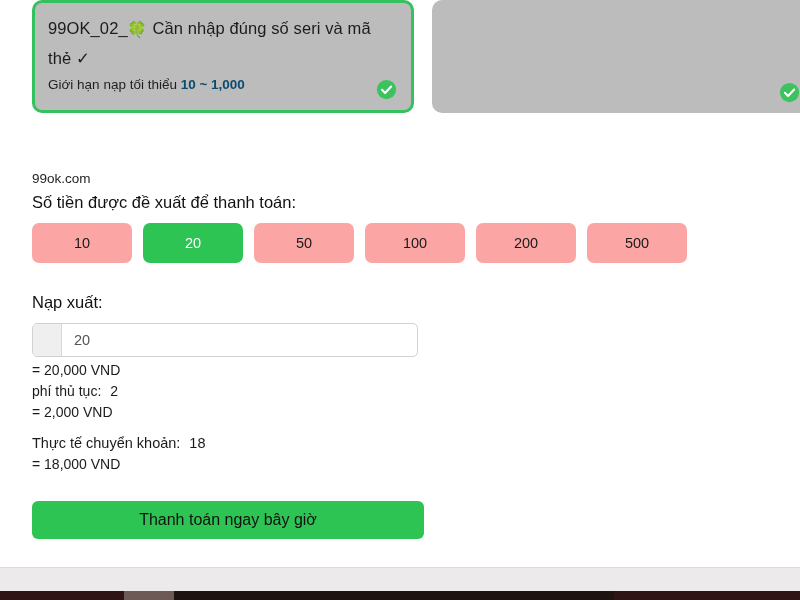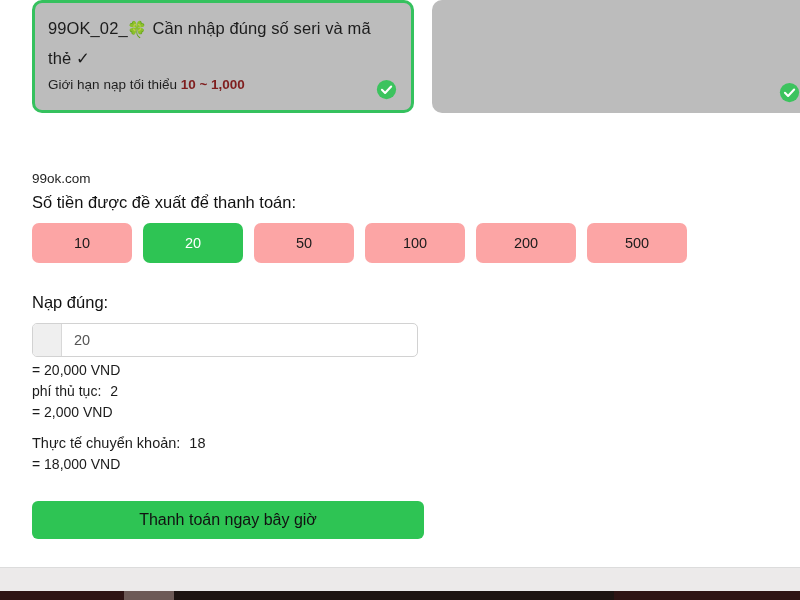--- a/index.html
+++ b/index.html
@@ -60,21 +60,21 @@
     font-size: 16px;
     vertical-align: -1px;
   }
   .card-limit {
     margin-top: 4px;
     font-size: 13.5px;
     color: #1f1f1f;
     line-height: 18px;
   }
   .card-limit .amt {
-    color: #7f1d1d;
+    color: #0c4a6e;
     font-weight: 600;
   }
   .card-badge {
     position: absolute;
     right: 14px;
     bottom: 10px;
     width: 21px;
     height: 21px;
   }
   .card-badge svg { display: block; }
@@ -257,21 +257,21 @@
 
     <div class="chip-row">
       <div class="chip">10</div>
       <div class="chip active">20</div>
       <div class="chip">50</div>
       <div class="chip">100</div>
       <div class="chip">200</div>
       <div class="chip">500</div>
     </div>
 
-    <div class="napt-label">Nạp đúng:</div>
+    <div class="napt-label">Nạp xuất:</div>
 
     <div class="input-wrap">
       <div class="input-prefix"></div>
       <input class="amount-input" type="text" value="20" style="">
     </div>
 
     <div class="calc-line first">= 20,000 VND</div>
     <div class="calc-line"><span>phí thủ tục:</span><span class="gap"></span><span>2</span></div>
     <div class="calc-line">= 2,000 VND</div>
 

